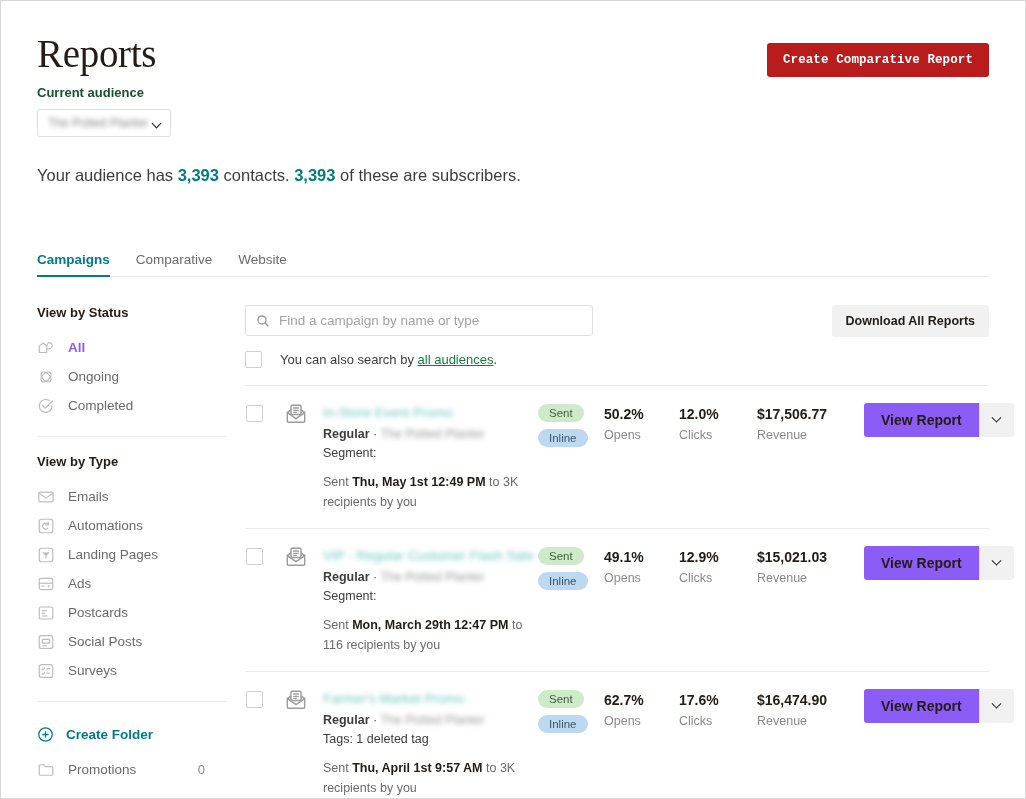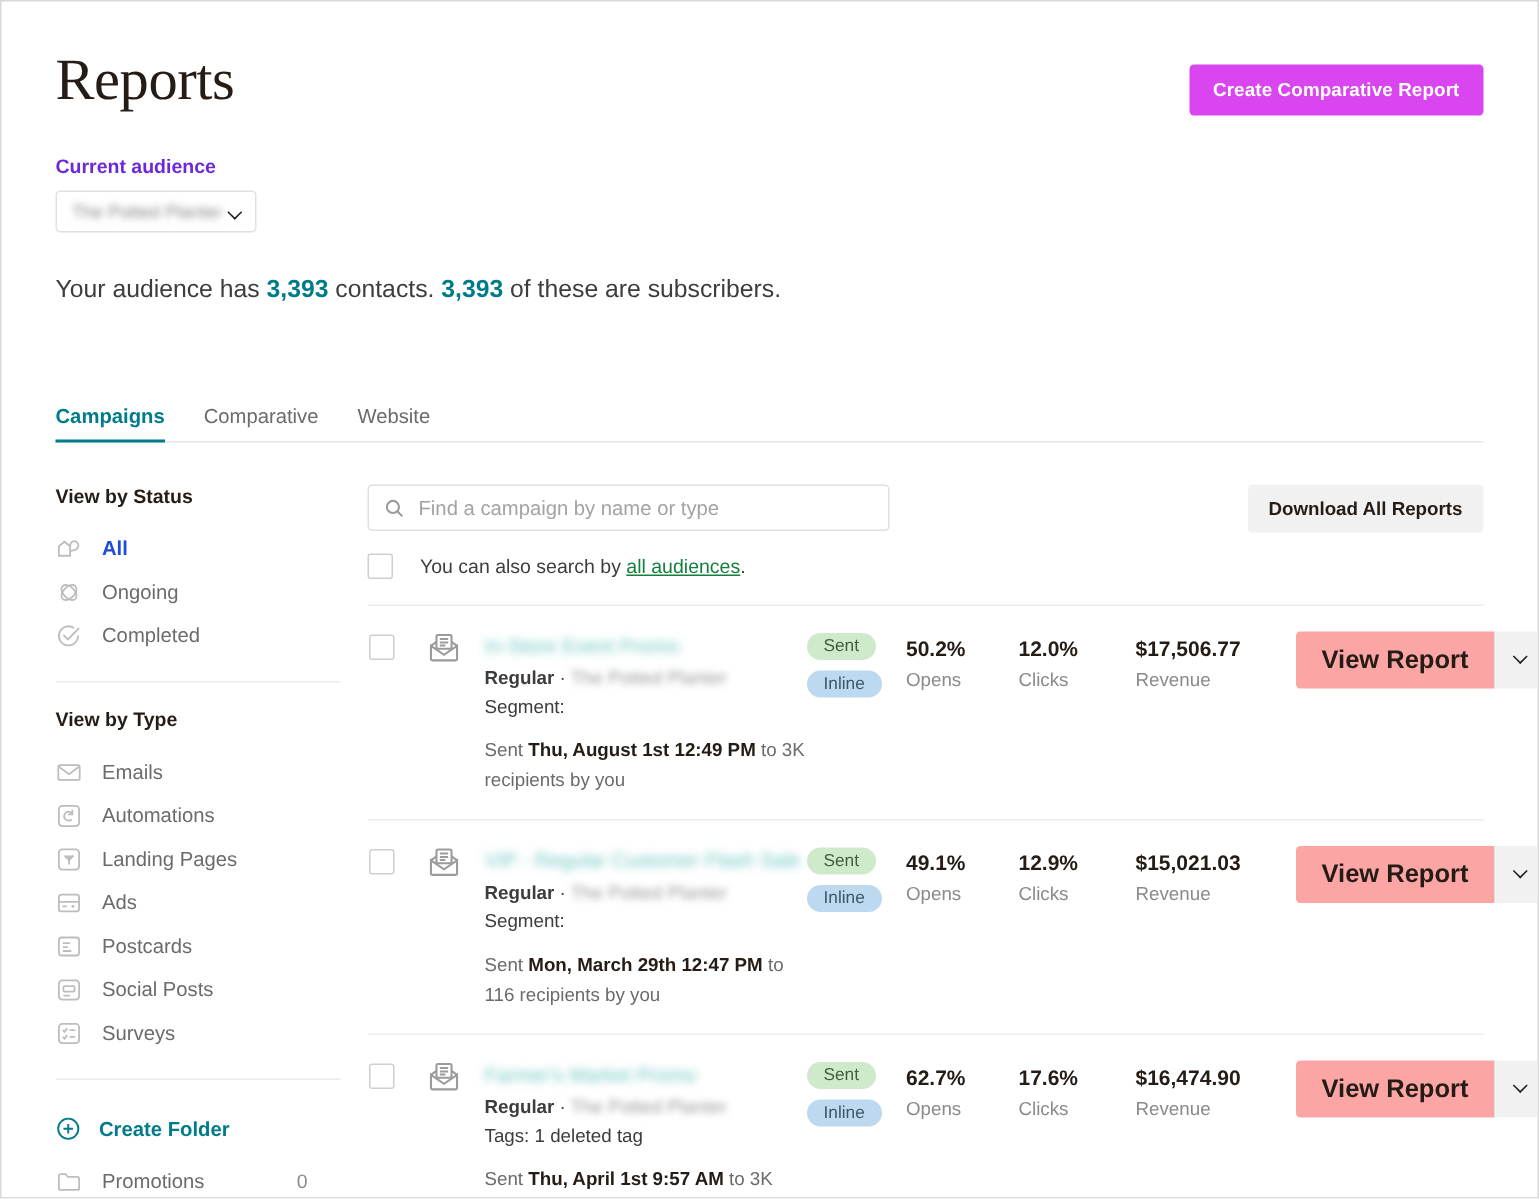--- a/index.html
+++ b/index.html
@@ -19,29 +19,30 @@
   .inner { padding: 30px 36px 0 36px; }
 
   
   .header-row { display: flex; justify-content: space-between; align-items: center; }
   .page-title {
     font-family: "Liberation Serif", serif;
     font-size: 39px; line-height: 46px; font-weight: 400;
     color: #241c15; letter-spacing: -0.3px;
   }
   .btn-dark {
-    background: #d946ef; color: #ffffff;
+    background: #b91c1c; color: #ffffff;
     font-size: 12.5px; font-weight: bold;
     padding: 10px 16px; border: none; border-radius: 3px;
     cursor: pointer; margin-top: 11px; white-space: nowrap;
     letter-spacing: .1px;
+    font-family: Liberation Mono, monospace;
   }
 
   .audience-label {
-    margin-top: 26px; font-size: 13px; font-weight: bold; color: #6d28d9;
+    margin-top: 8px; font-size: 13px; font-weight: bold; color: #14532d;
   }
   .audience-select {
     margin-top: 9px; width: 134px; height: 28px;
     border: 1px solid #e0e0e0; border-radius: 3px; background: #fff;
     display: flex; align-items: center; justify-content: space-between;
     padding: 0 8px 0 10px; cursor: pointer;
   }
   .audience-select .blur-text {
     font-size: 12px; color: #8a8a8a;
     filter: blur(2.6px); user-select: none; white-space: nowrap;
@@ -81,21 +82,21 @@
   .content { flex: 1; min-width: 0; }
 
   .side-heading {
     font-size: 13px; font-weight: bold; color: #241c15; margin-bottom: 13px;
   }
   .side-item {
     display: flex; align-items: center; gap: 13px;
     height: 29px; cursor: pointer;
   }
   .side-item .label { font-size: 13.5px; color: #6b6b6b; }
-  .side-item.active .label { color: #1d4ed8; font-weight: bold; }
+  .side-item.active .label { color: #8b5cf6; font-weight: bold; }
   .side-icon { width: 18px; height: 18px; flex: none; color: #bdbdbd; }
   .side-icon svg { display: block; width: 18px; height: 18px; }
   .side-divider { height: 1px; background: #ececec; margin: 16px 0 17px 0; }
   .create-folder { display: flex; align-items: center; gap: 12px; cursor: pointer; height: 30px;}
   .create-folder .label { font-size: 13.5px; color: #007c89; font-weight: bold; }
   .folder-row {
     display: flex; align-items: center; gap: 13px; height: 31px;
     cursor: pointer; margin-top: 5px;
   }
   .folder-row .label { font-size: 13.5px; color: #6b6b6b; flex: 1; }
@@ -161,21 +162,21 @@
   .c-stat { flex: none; padding-top: 2px; }
   .c-stat .v { font-size: 14px; font-weight: bold; color: #241c15; line-height: 19px; }
   .c-stat .k { font-size: 12.5px; color: #8a8a8a; line-height: 18px; margin-top: 2px; }
   .stat-opens { width: 75px; }
   .stat-clicks { width: 78px; }
   .stat-rev { width: 107px; }
 
   .c-action { flex: none; margin-left: auto; padding-top: 0px; }
   .split-btn { display: flex; }
   .split-btn .main {
-    background: #fca5a5; color: #241c15; font-size: 17px; font-weight: bold;
+    background: #8b5cf6; color: #241c15; font-size: 14px; font-weight: bold;
     padding: 9px 17px; border: none; border-right: 1px solid #e0e0e0;
     border-radius: 3px 0 0 3px; cursor: pointer; font-family: inherit;
   }
   .split-btn .caret {
     background: #f1f1f1; border: none; border-radius: 0 3px 3px 0;
     width: 34px; cursor: pointer; display: flex; align-items: center; justify-content: center;
   }
   .split-btn .caret i {
     display: block; width: 7px; height: 7px;
     border-right: 1.8px solid #241c15; border-bottom: 1.8px solid #241c15;
@@ -385,21 +386,21 @@
                 <path d="M2.5 10.5 L12 17 L21.5 10.5 L21.5 20 A1 1 0 0 1 20.5 21 H3.5 A1 1 0 0 1 2.5 20 Z"></path>
                 <rect x="6.5" y="2.5" width="11" height="10" rx="1.2" fill="#fff"></rect>
                 <path d="M9 5.5 L15 5.5 M9 8 L15 8 M9 10.2 L13 10.2"></path>
                 <path d="M2.5 10.5 L6.5 7.5 M21.5 10.5 L17.5 7.5"></path>
               </svg>
             </span>
             <div class="c-main">
               <div class="c-title">In-Store Event Promo</div>
               <div class="c-meta"><b>Regular</b><span> · </span><span class="c-blur-inline">The Potted Planter</span></div>
               <div class="c-meta">Segment:</div>
-              <div class="c-sent"><span>Sent </span><b>Thu, August 1st 12:49 PM</b><span> to 3K recipients by you</span></div>
+              <div class="c-sent"><span>Sent </span><b>Thu, May 1st 12:49 PM</b><span> to 3K recipients by you</span></div>
             </div>
             <div class="c-badges">
               <span class="badge badge-sent">Sent</span>
               <span class="badge badge-inline">Inline</span>
             </div>
             <div class="c-stat stat-opens">
               <div class="v">50.2%</div>
               <div class="k">Opens</div>
             </div>
             <div class="c-stat stat-clicks">

